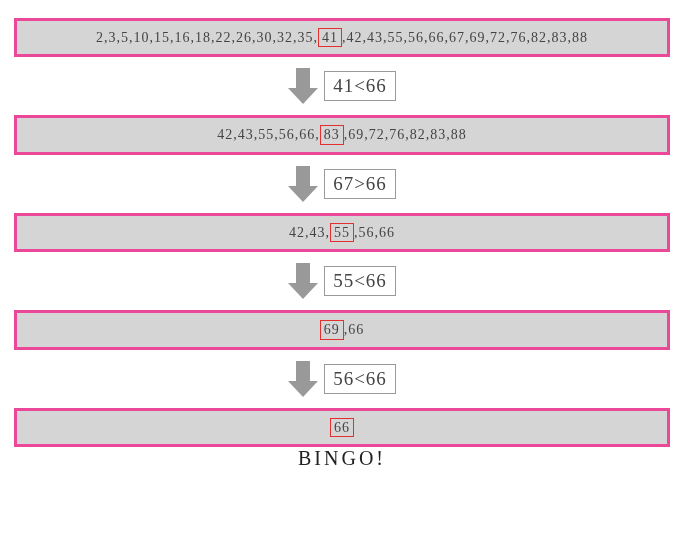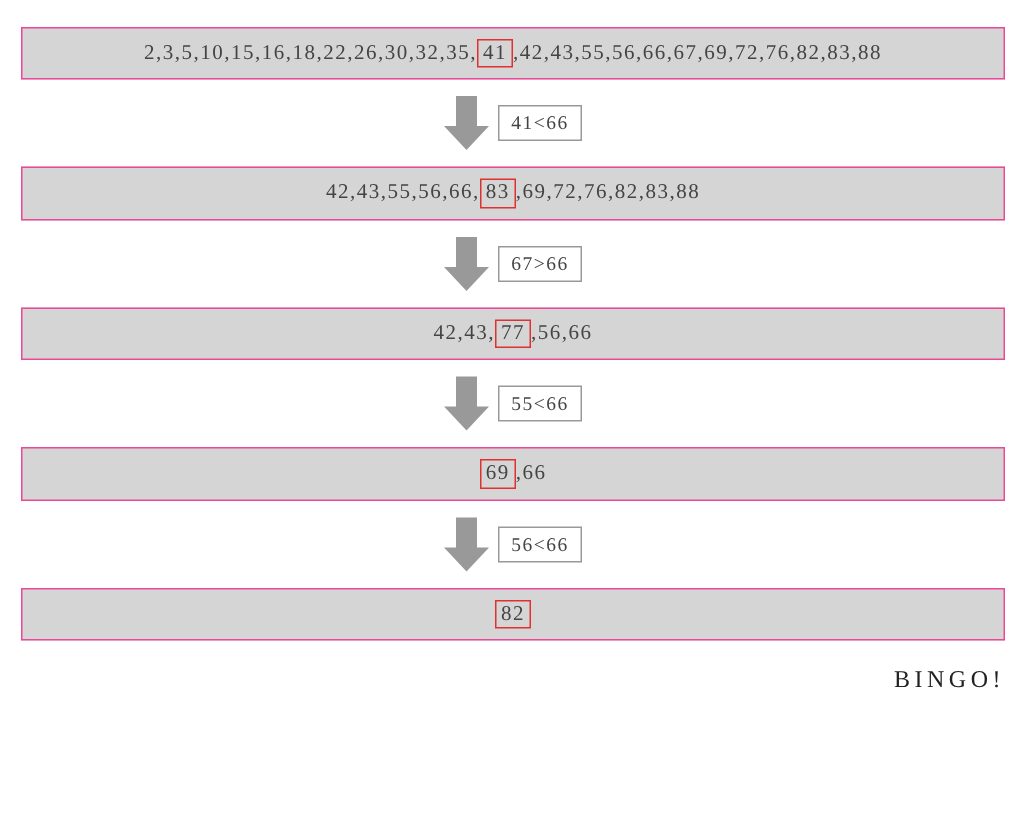--- a/index.html
+++ b/index.html
@@ -8,21 +8,21 @@
     height: 542px;
     background: #ffffff;
     font-family: Georgia, 'Times New Roman', serif;
     font-size: 14px;
     color: #444;
     padding: 18px 14px 0 14px;
   }
   .step-box {
     width: 100%;
     background: #d5d5d5;
-    border: 1px solid #ec4899;
+    border: 3px solid #ec4899;
     text-align: center;
     padding: 7px 4px;
     letter-spacing: 1px;
     margin-bottom: 0;
     white-space: nowrap;
   }
   .highlight {
     border: 1.5px solid #e03030;
     padding: 1px 3px;
     display: inline-block;
@@ -56,31 +56,30 @@
     height: 0;
     border-left: 15px solid transparent;
     border-right: 15px solid transparent;
     border-top: 16px solid #999;
   }
   .cond-box {
     border: 1px solid #999;
     padding: 3px 8px;
     margin-left: 6px;
     letter-spacing: 1px;
-    font-size: 13px;
+    font-size: 19px;
     color: #444;
     background: #fff;
   }
   .bingo {
-    text-align: right;
+    text-align: center;
     font-family: 'Papyrus', 'Comic Sans MS', cursive, serif;
-    font-size: 16px;
+    font-size: 20px;
     letter-spacing: 3px;
     color: #222;
-    margin-top: 18px;
     font-weight: 500;
   }
 </style>
 </head>
 <body>
 
 <div class="step-box">
   <span>2,3,5,10,15,16,18,22,26,30,32,35,</span><span class="highlight">41</span><span>,42,43,55,56,66,67,69,72,76,82,83,88</span>
 </div>
 <div class="arrow-row">
@@ -96,21 +95,21 @@
 </div>
 <div class="arrow-row">
   <div class="arrow">
     <div class="arrow-shaft"></div>
       <div class="arrow-head"></div>
   </div>
   <div class="cond-box">67&gt;66</div>
 </div>
 
 <div class="step-box">
-  <span>42,43,</span><span class="highlight">77</span><span>,56,66</span>
+  <span>42,43,</span><span class="highlight">55</span><span>,56,66</span>
 </div>
 <div class="arrow-row">
   <div class="arrow">
     <div class="arrow-shaft"></div>
       <div class="arrow-head"></div>
   </div>
   <div class="cond-box">55&lt;66</div>
 </div>
 
 <div class="step-box">
@@ -118,16 +117,16 @@
 </div>
 <div class="arrow-row">
   <div class="arrow">
     <div class="arrow-shaft"></div>
       <div class="arrow-head"></div>
   </div>
   <div class="cond-box">56&lt;66</div>
 </div>
 
 <div class="step-box">
-  <span></span><span class="highlight">82</span><span></span>
+  <span></span><span class="highlight">66</span><span></span>
 </div>
 
 <div class="bingo">BINGO!</div>
 
 </body></html>

